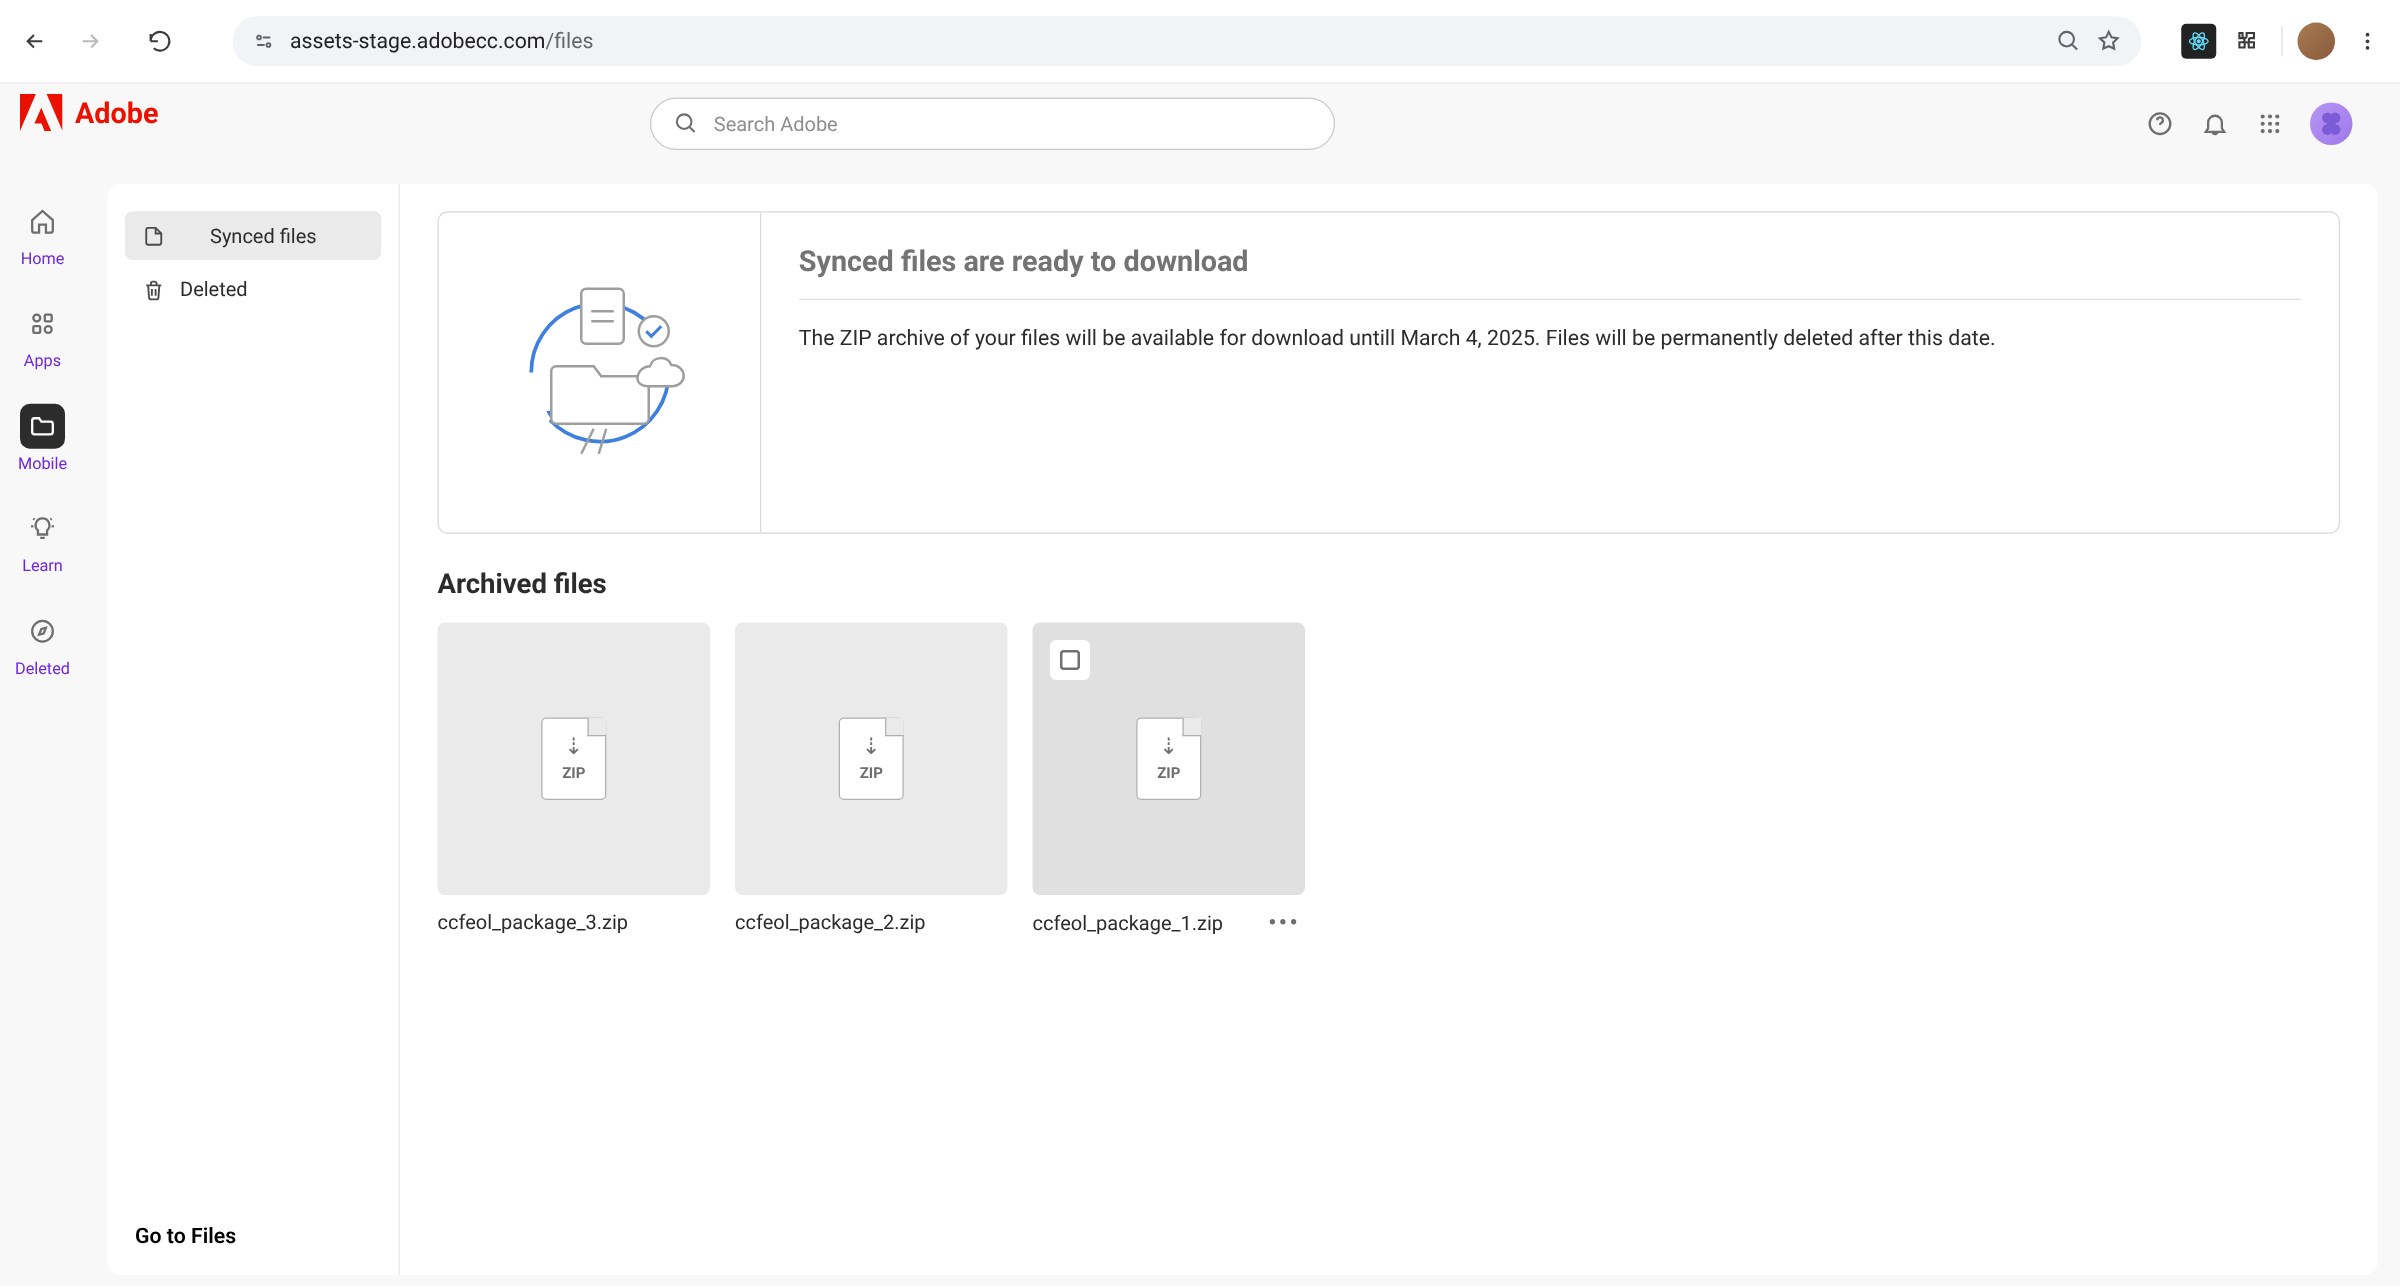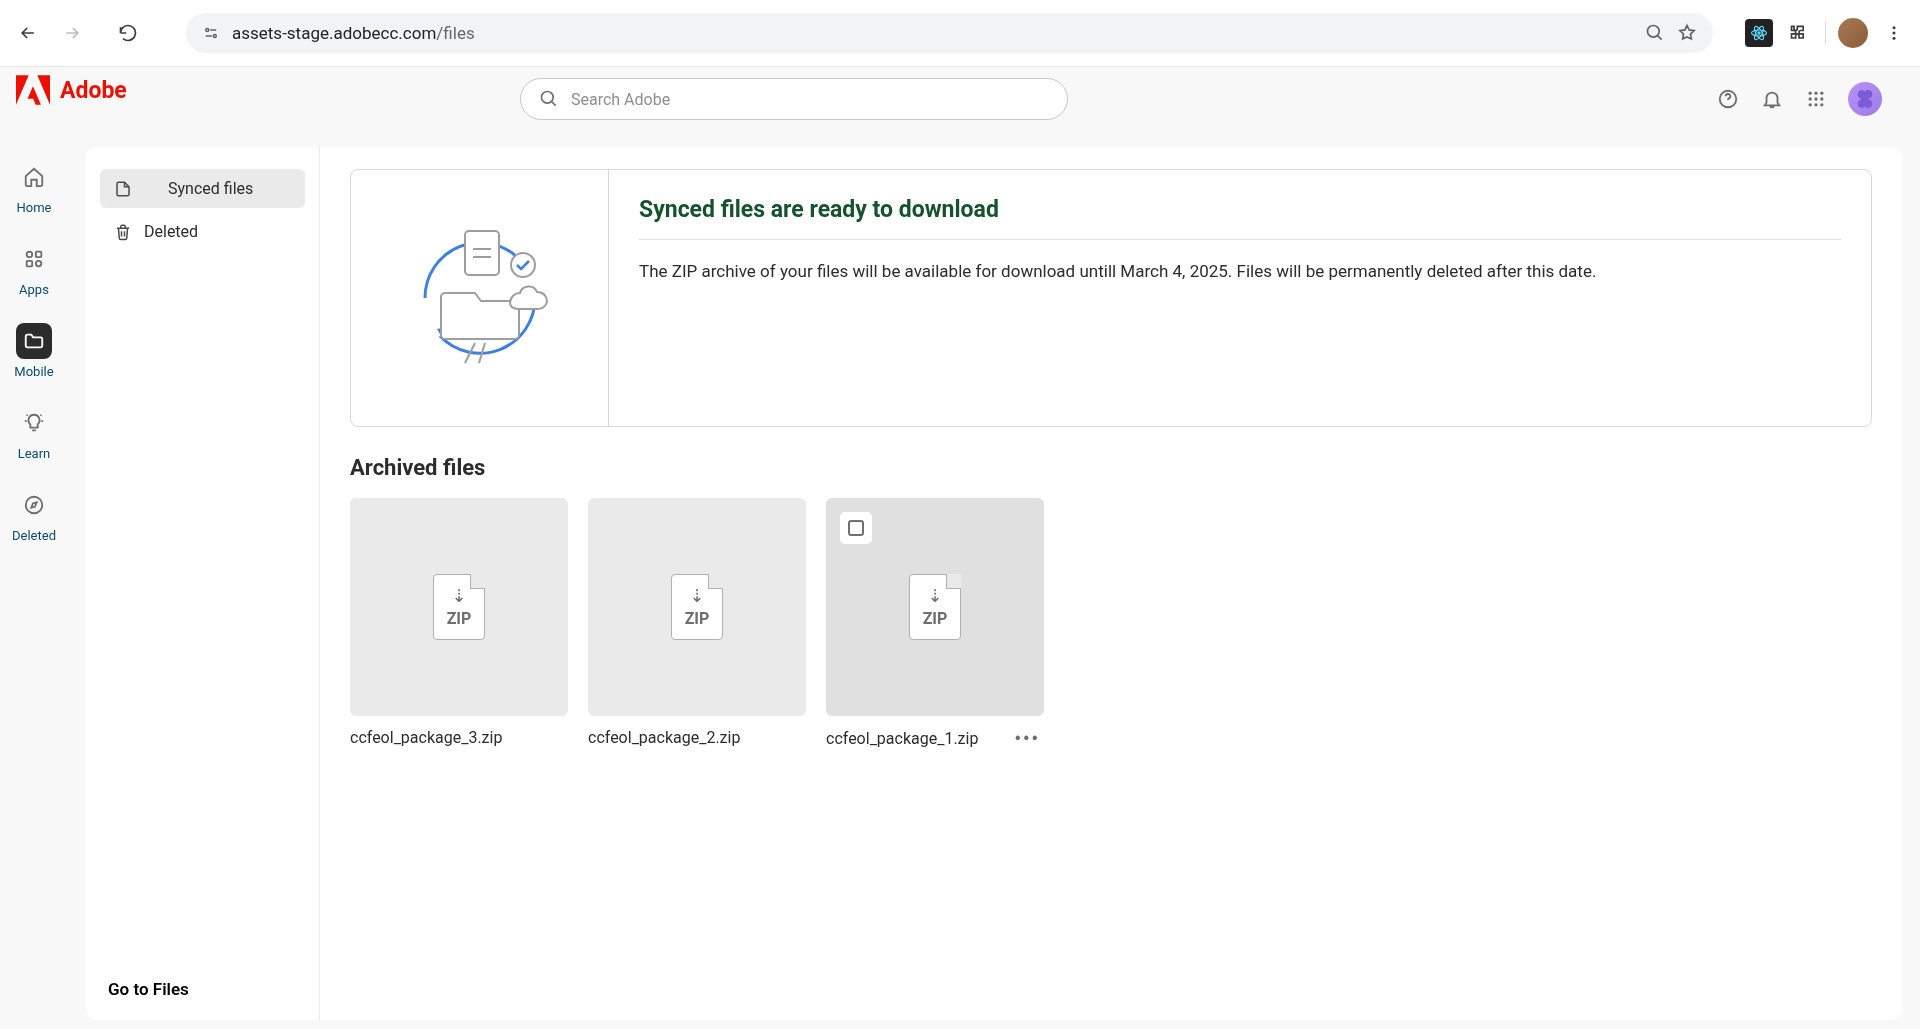--- a/index.html
+++ b/index.html
@@ -23,21 +23,21 @@
 
 
 .rail { width: 68px; display: flex; flex-direction: column; align-items: center; padding-top: 22px; background: #f8f8f8; }
 .logo-row { display: flex; align-items: center; gap: 10px; position: absolute; left: 16px; top: 75px; }
 .logo-mark { width: 34px; height: 30px; }
 .logo-text { font-size: 23px; font-weight: 700; color: #eb1000; }
 .rail-item { display: flex; flex-direction: column; align-items: center; gap: 5px; margin-bottom: 26px; cursor: pointer; }
 .rail-item:first-of-type { margin-top: 70px; }
 .rail-icon { width: 36px; height: 36px; display: flex; align-items: center; justify-content: center; border-radius: 8px; }
 .rail-icon.active { background: #2c2c2c; }
-.rail-label { font-size: 13px; color: #0c4a6e; }
+.rail-label { font-size: 13px; color: #6d28d9; }
 
 
 .app-header { position: absolute; top: 70px; left: 160px; right: 20px; height: 58px; display: flex; align-items: center; }
 .search-wrap { margin-left: 360px; }
 .search-box { width: 548px; height: 42px; border: 1px solid #c8c8c8; border-radius: 22px; display: flex; align-items: center; padding: 0 18px; gap: 12px; background: #fff; }
 .search-box input { border: none; outline: none; flex: 1; font-size: 16px; background: transparent; }
 .search-box input::placeholder { color: #8e8e8e; }
 .hdr-right { position: absolute; right: 18px; top: 0; height: 58px; display: flex; align-items: center; gap: 20px; }
 .hdr-icon { width: 24px; height: 24px; cursor: pointer; display:flex; align-items:center; justify-content:center; }
 .avatar-app { width: 34px; height: 34px; border-radius: 50%; background: linear-gradient(135deg,#b794f4,#9f7aea); display:flex; align-items:center; justify-content:center; }
@@ -48,36 +48,36 @@
 .side-item { display: flex; align-items: center; gap: 12px; padding: 10px 14px; border-radius: 6px; cursor: pointer; font-size: 16px; color: #2c2c2c; margin-bottom: 4px; }
 .side-item.active { background: #eaeaea; gap: 36px; }
 .go-files { position: absolute; bottom: 30px; left: 108px; font-size: 17px; font-weight: 600; cursor: pointer; }
 
 .content { flex: 1; padding: 22px 30px; }
 
 
 .banner { border: 1px solid #d8d8d8; border-radius: 8px; display: flex; min-height: 258px; }
 .banner-art { width: 258px; display: flex; align-items: center; justify-content: center; border-right: 1px solid #d8d8d8; }
 .banner-body { flex: 1; padding: 26px 30px; }
-.banner-title { font-size: 23px; font-weight: 700; color: #14532d; }
+.banner-title { font-size: 23px; font-weight: 700; color: #737373; }
 .banner-hr { height: 1px; background: #e2e2e2; margin: 16px 0 18px 0; }
 .banner-text { font-size: 17px; color: #2c2c2c; line-height: 1.55; }
 
 
 .section-title { font-size: 22px; font-weight: 700; color: #2c2c2c; margin: 28px 0 18px 0; }
 .file-grid { display: flex; gap: 20px; }
 .file-card { width: 218px; }
 .thumb { width: 218px; height: 218px; background: #eaeaea; border-radius: 6px; display: flex; align-items: center; justify-content: center; position: relative; cursor: pointer; }
 .thumb.hover { background: #e0e0e0; }
 .chk { position: absolute; top: 14px; left: 14px; width: 32px; height: 32px; background: #fff; border-radius: 5px; display: flex; align-items: center; justify-content: center; }
 .chk-inner { width: 16px; height: 16px; border: 2px solid #707070; border-radius: 3px; }
 .zip-icon { width: 52px; height: 66px; background: #fff; border: 1px solid #b0b0b0; border-radius: 4px; display: flex; flex-direction: column; align-items: center; justify-content: center; position: relative; }
 .zip-icon::after { content: ""; position: absolute; top: -1px; right: -1px; width: 14px; height: 14px; background: #eaeaea; border-left: 1px solid #b0b0b0; border-bottom: 1px solid #b0b0b0; }
 .zip-glyph { font-size: 18px; line-height: 1; color: #6e6e6e; }
-.zip-label { font-size: 16px; font-weight: 700; color: #6e6e6e; margin-top: 4px; }
+.zip-label { font-size: 12px; font-weight: 700; color: #6e6e6e; margin-top: 4px; }
 .file-row { display: flex; align-items: center; justify-content: space-between; margin-top: 12px; }
 .file-name { font-size: 16px; color: #2c2c2c; }
 .more-dots { font-size: 18px; letter-spacing: 2px; color: #6e6e6e; cursor: pointer; padding: 0 4px; font-weight:700; }
 
 svg { display: block; }
 </style>
 </head>
 <body>
 
 <div class="browser-bar">

